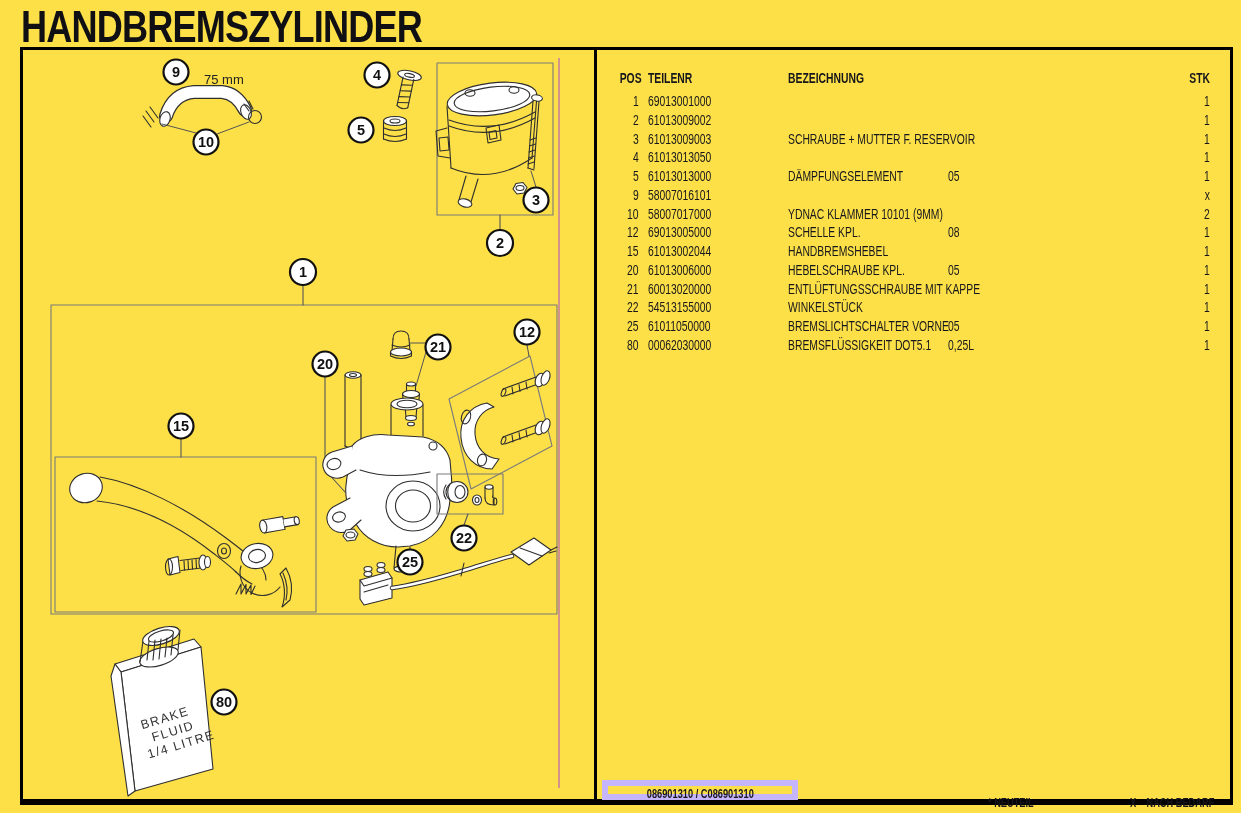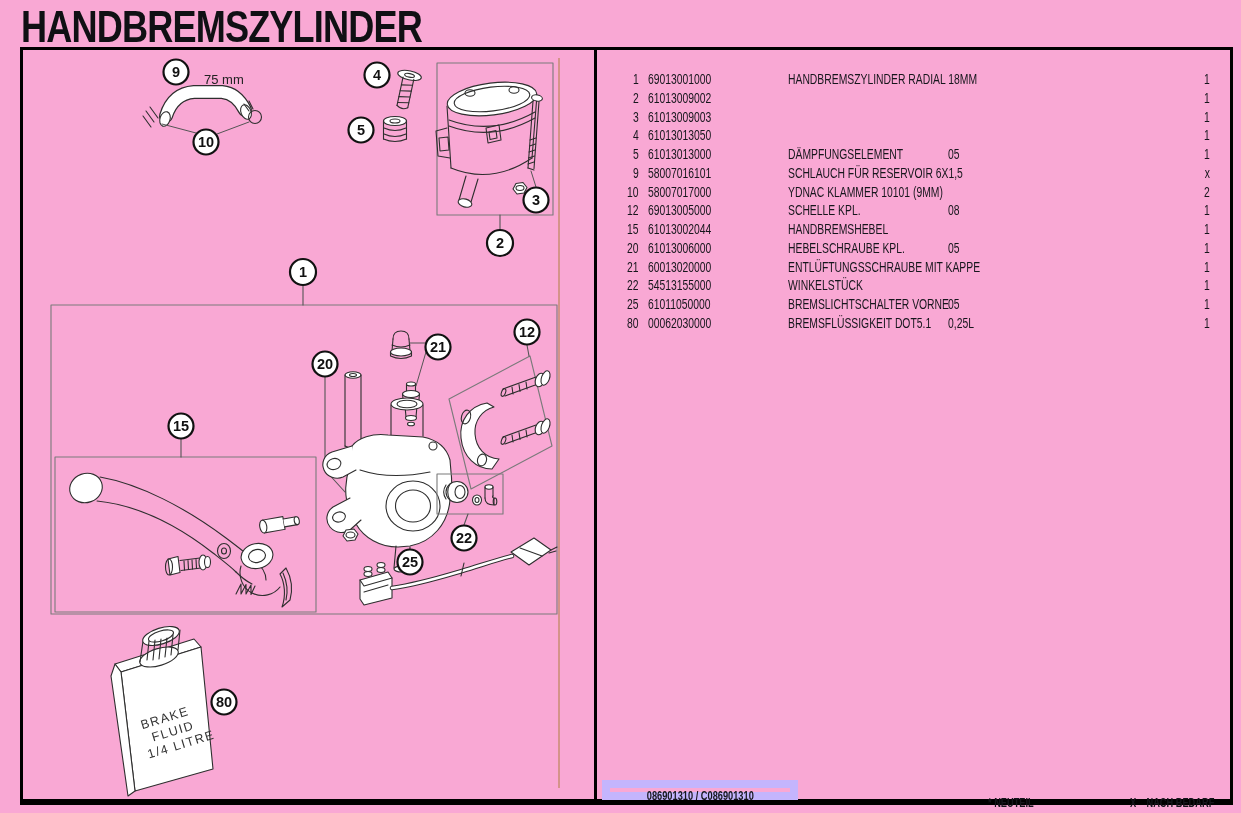--- a/index.html
+++ b/index.html
@@ -1,16 +1,16 @@
 <!DOCTYPE html>
 <html><head>
 <meta charset="utf-8">
 <style>
   html,body{margin:0;padding:0;background:#fff;}
-  .page{position:relative;width:1241px;height:813px;background:#f9a8d4;overflow:hidden;
+  .page{position:relative;width:1241px;height:813px;background:#fde047;overflow:hidden;
         font-family:"Liberation Sans",sans-serif;color:#16161c;}
   .title{position:absolute;left:21px;top:2px;font-size:44px;font-weight:bold;
          letter-spacing:-1px;transform:scaleX(0.82);transform-origin:0 0;white-space:pre;color:#101014;}
   .frame{position:absolute;left:20px;top:47px;width:1213px;height:758px;box-sizing:border-box;
          border:3px solid #000;border-bottom-width:6px;}
   .divider{position:absolute;left:594px;top:47px;width:3px;height:758px;background:#000;}
   .redline{position:absolute;left:558px;top:58px;width:2px;height:730px;background:#d4938a;}
   .diagram-svg{position:absolute;left:21px;top:47px;}
 
   
@@ -22,21 +22,21 @@
   .c-pos{left:0;width:27px;text-align:right;}
   .c-nr{left:36px;}
   .c-bez{left:176px;}
   .c-stk{right:0;width:42px;text-align:right;}
   .cond{display:inline-block;transform:scaleX(0.74);transform-origin:0 50%;white-space:pre;}
   .c-pos .cond,.c-stk .cond{transform-origin:100% 50%;}
   .suffix{position:absolute;left:160px;top:0;line-height:18.75px;}
 
   
   .doc-box{position:absolute;left:602px;top:780px;width:196px;height:20px;box-sizing:border-box;
-           border:8px solid #c4b5fd;text-align:center;font-size:12.5px;font-weight:bold;line-height:17px;}
+           border:6px solid #c4b5fd;text-align:center;font-size:12.5px;font-weight:bold;line-height:17px;}
   .doc-box .cond{transform-origin:50% 50%;}
   .legend{position:absolute;top:782px;font-size:12.5px;font-weight:bold;white-space:pre;}
   .legend .cond{transform-origin:0 50%;}
   .legend-neuteil{left:974px;}
   .legend-bedarf{left:1116px;}
 </style>
 </head>
 <body>
 
 <div class="page">
@@ -369,52 +369,57 @@
           <text x="410" y="567" stroke="none" fill="#111">25</text>
         </g>
       <g>
           <circle cx="224" cy="702" r="12.5"></circle>
           <text x="224" y="707" stroke="none" fill="#111">80</text>
         </g>
     </g>
   </svg>
 
   <div class="parts-table">
+    <div class="t-row t-header">
+      <span class="cell c-pos"><span class="cond">POS</span></span>
+      <span class="cell c-nr"><span class="cond">TEILENR</span></span>
+      <span class="cell c-bez"><span class="cond">BEZEICHNUNG</span></span>
+      <span class="cell c-stk"><span class="cond">STK</span></span>
+    </div>
     <div>
         <div class="t-row">
           <span class="cell c-pos"><span class="cond">1</span></span>
           <span class="cell c-nr"><span class="cond">69013001000</span></span>
-          <span class="cell c-bez"><span class="cond">HANDBREMSZYLINDER RADIAL 18MM</span></span>
           <span class="cell c-stk"><span class="cond">1</span></span>
         </div>
         <div class="t-row">
           <span class="cell c-pos"><span class="cond">2</span></span>
           <span class="cell c-nr"><span class="cond">61013009002</span></span>
           <span class="cell c-stk"><span class="cond">1</span></span>
         </div>
         <div class="t-row">
           <span class="cell c-pos"><span class="cond">3</span></span>
           <span class="cell c-nr"><span class="cond">61013009003</span></span>
+          <span class="cell c-bez"><span class="cond">SCHRAUBE + MUTTER F. RESERVOIR</span></span>
           <span class="cell c-stk"><span class="cond">1</span></span>
         </div>
         <div class="t-row">
           <span class="cell c-pos"><span class="cond">4</span></span>
           <span class="cell c-nr"><span class="cond">61013013050</span></span>
           <span class="cell c-stk"><span class="cond">1</span></span>
         </div>
         <div class="t-row">
           <span class="cell c-pos"><span class="cond">5</span></span>
           <span class="cell c-nr"><span class="cond">61013013000</span></span>
           <span class="cell c-bez"><span class="cond">DÄMPFUNGSELEMENT</span><span class="suffix cond">05</span></span>
           <span class="cell c-stk"><span class="cond">1</span></span>
         </div>
         <div class="t-row">
           <span class="cell c-pos"><span class="cond">9</span></span>
           <span class="cell c-nr"><span class="cond">58007016101</span></span>
-          <span class="cell c-bez"><span class="cond">SCHLAUCH FÜR RESERVOIR 6X1,5</span></span>
           <span class="cell c-stk"><span class="cond">x</span></span>
         </div>
         <div class="t-row">
           <span class="cell c-pos"><span class="cond">10</span></span>
           <span class="cell c-nr"><span class="cond">58007017000</span></span>
           <span class="cell c-bez"><span class="cond">YDNAC KLAMMER 10101 (9MM)</span></span>
           <span class="cell c-stk"><span class="cond">2</span></span>
         </div>
         <div class="t-row">
           <span class="cell c-pos"><span class="cond">12</span></span>

